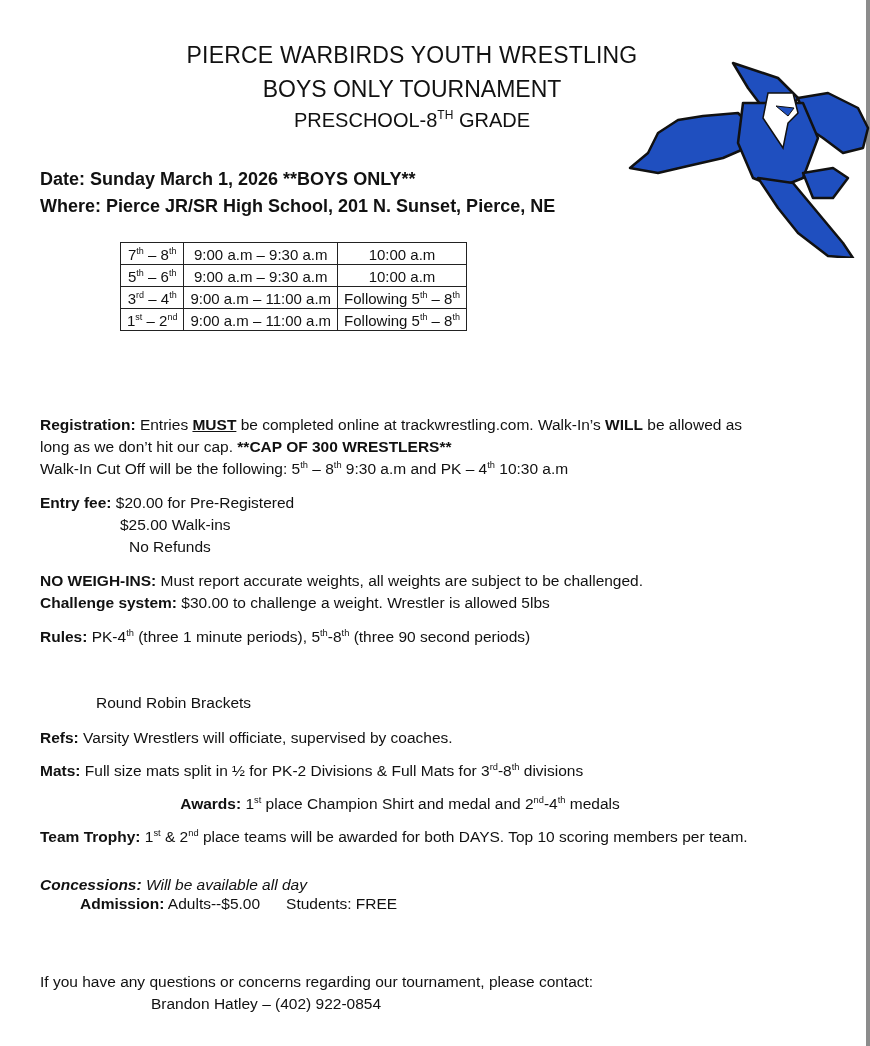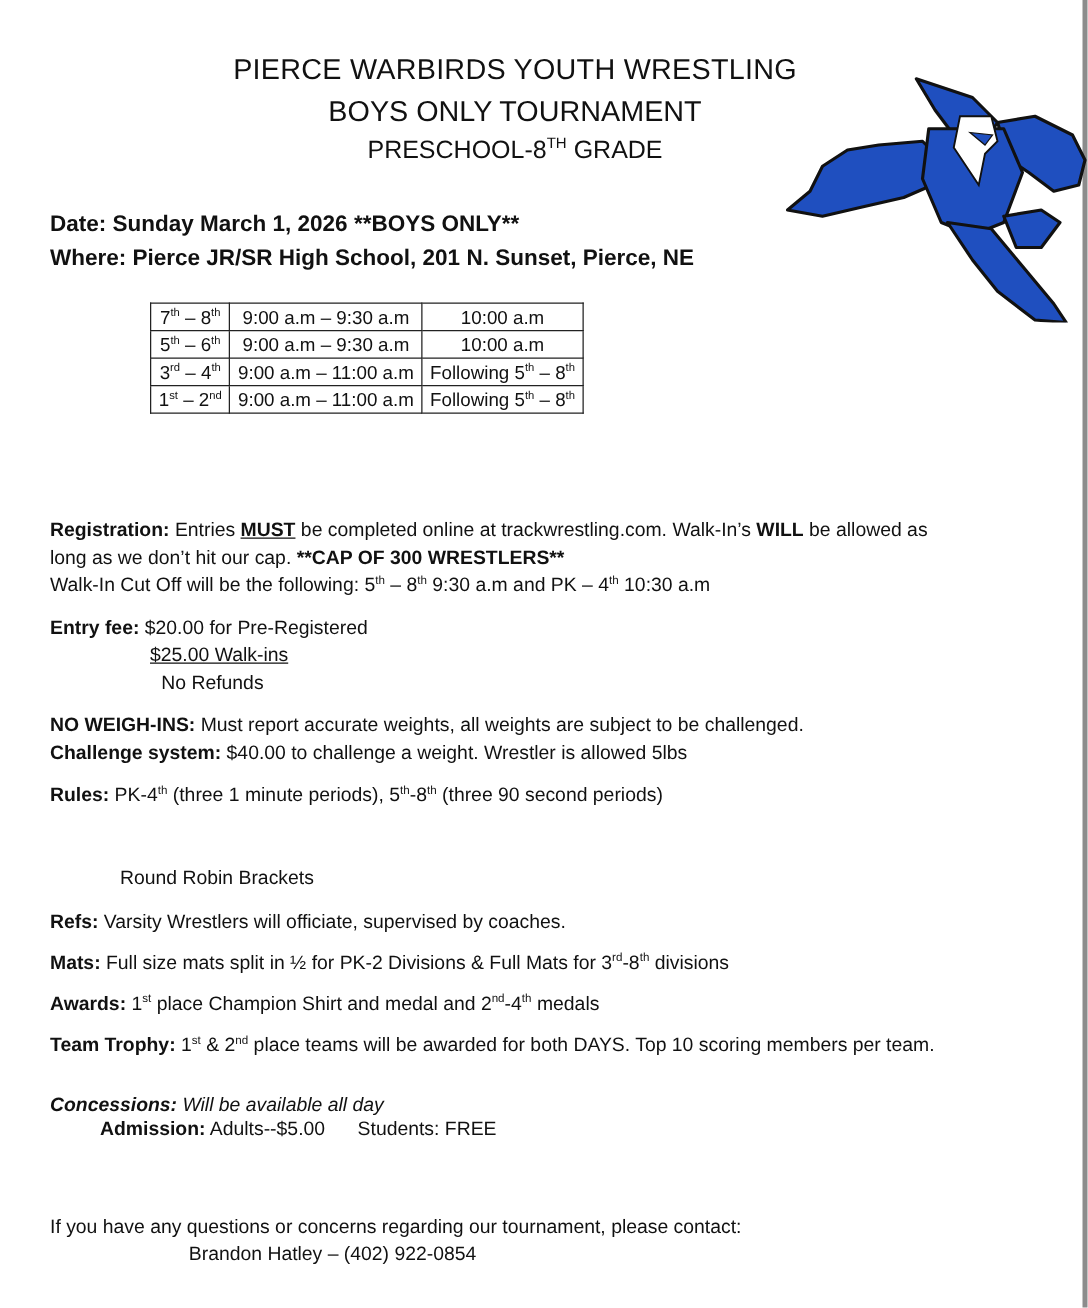--- a/index.html
+++ b/index.html
@@ -22,21 +22,21 @@
   }
   table.sched td, table.sched th {
     border: 1.5px solid #222; padding: 1px 6px 0 6px; height: 20px; font-weight: normal;
     text-align: center; white-space: nowrap;
   }
   table.sched th { text-align: center; }
   .c1 { width: 174px; } .c2 { width: 178px; } .c3 { width: 165px; }
   .para { position: absolute; left: 40px; font-size: 15.5px; line-height: 22px; width: 720px; }
   .para b { font-weight: bold; }
   .under { text-decoration: underline; font-weight: bold; }
-  .ind1 { padding-left: 80px; text-decoration: underline; }
+  .ind1 { padding-left: 80px; }
   .ind2 { padding-left: 89px; }
   .ind-rules { padding-left: 56px; }
   .ind-contact { padding-left: 111px; }
   .mascot { position: absolute; left: 628px; top: 58px; width: 242px; height: 200px; }
 </style>
 </head>
 <body>
 
 <div class="page-edge"></div>
 
@@ -97,39 +97,39 @@
 </div>
 
 <div class="para" style="top:492px;">
   <b>Entry fee:</b><span> $20.00 for Pre-Registered</span><br>
   <span class="ind1">$25.00 Walk-ins</span><br>
   <span class="ind2">No Refunds</span>
 </div>
 
 <div class="para" style="top:570px;">
   <b>NO WEIGH-INS:</b><span> Must report accurate weights, all weights are subject to be challenged.</span><br>
-  <b>Challenge system:</b><span> $40.00 to challenge a weight.  Wrestler is allowed 5lbs</span>
+  <b>Challenge system:</b><span> $30.00 to challenge a weight.  Wrestler is allowed 5lbs</span>
 </div>
 
 <div class="para" style="top:626px;">
   <b>Rules:</b><span> PK-4<sup>th</sup> (three 1 minute periods), 5<sup>th</sup>-8<sup>th</sup> (three 90 second periods)</span><br>
   <br>
   <br>
   <span class="ind-rules">Round Robin Brackets</span>
 </div>
 
 <div class="para" style="top:727px;">
   <b>Refs:</b><span> Varsity Wrestlers will officiate, supervised by coaches.</span>
 </div>
 
 <div class="para" style="top:760px;">
   <b>Mats:</b><span> Full size mats split in ½ for PK-2 Divisions &amp; Full Mats for 3<sup>rd</sup>-8<sup>th</sup> divisions</span>
 </div>
 
-<div class="para" style="top:793px;">
+<div class="para" style="top:793px;text-align:center;">
   <b>Awards:</b><span> 1<sup>st</sup> place Champion Shirt and medal and 2<sup>nd</sup>-4<sup>th</sup> medals</span>
 </div>
 
 <div class="para" style="top:826px; width:730px;">
   <b>Team Trophy:</b><span> 1<sup>st</sup> &amp; 2<sup>nd</sup> place teams will be awarded for both DAYS. Top 10 scoring members per team.</span>
 </div>
 
 <div class="para" style="top:893px;margin-left:40px;">
   <b>Admission:</b><span> Adults--$5.00</span><span style="display:inline-block;width:26px;"></span><span>Students: FREE</span>
 </div>

